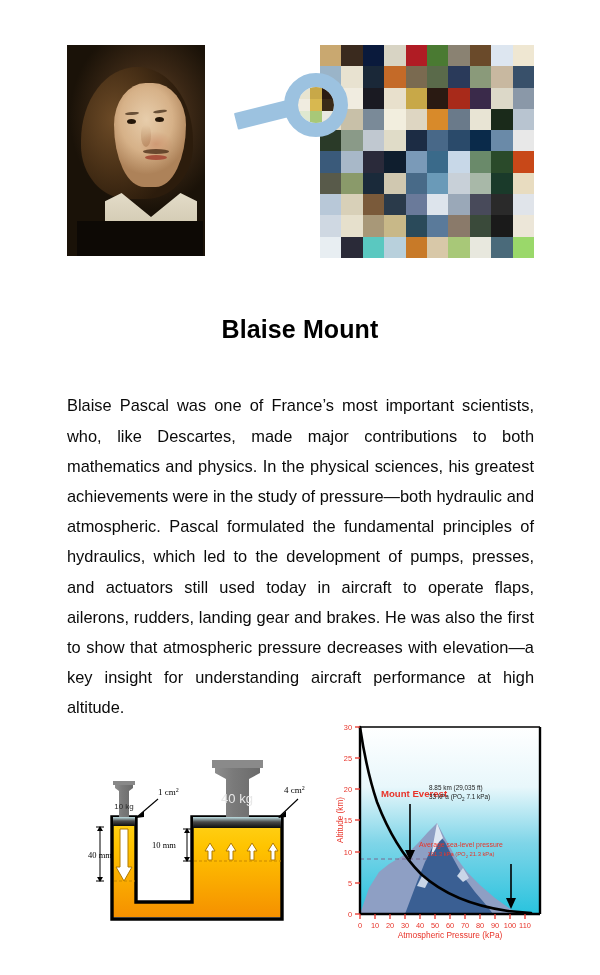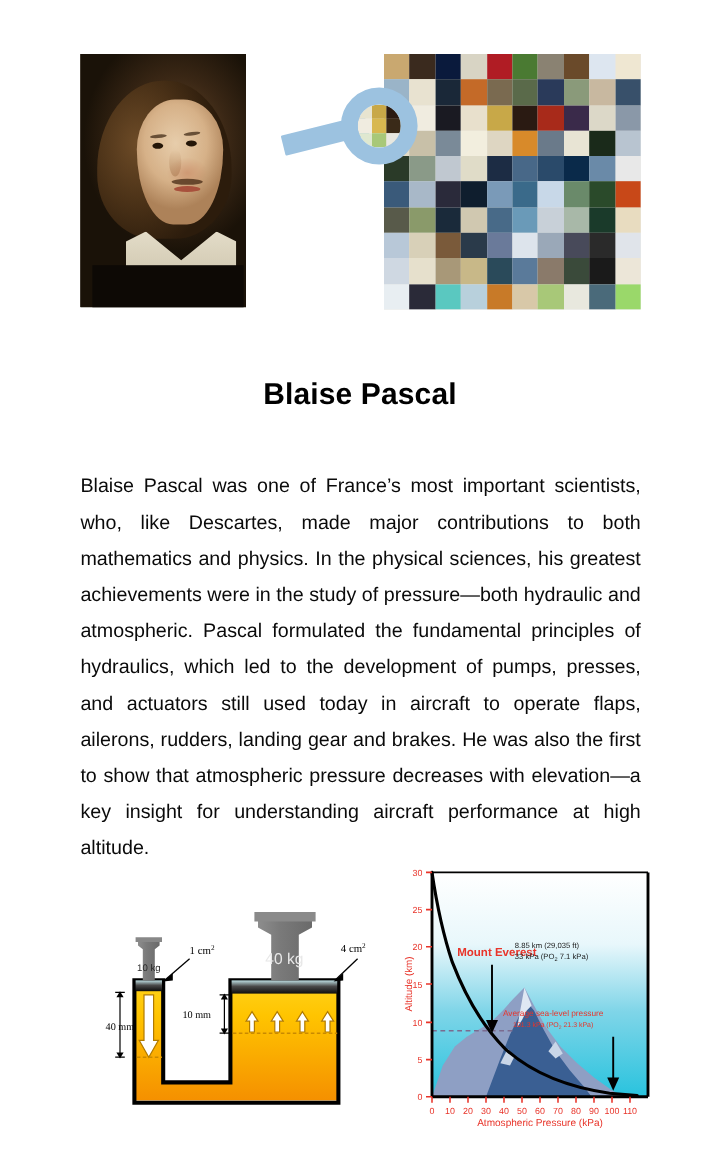--- a/index.html
+++ b/index.html
@@ -336,21 +336,21 @@
         <div style="background: rgb(216, 184, 80);"></div>
         <div style="background: rgb(58, 42, 24);"></div>
         <div style="background: rgb(223, 232, 208);"></div>
         <div style="background: rgb(168, 200, 120);"></div>
         <div style="background: rgb(232, 232, 224);"></div>
       </div>
     <div class="ring"></div>
   </div>
 </div>
 
-<h1 id="page-title">Blaise Pascal</h1>
+<h1 id="page-title">Blaise Mount</h1>
 
 <p id="body-text">Blaise Pascal was one of France’s most important scientists, who, like Descartes, made major contributions to both mathematics and physics. In the physical sciences, his greatest achievements were in the study of pressure—both hydraulic and atmospheric. Pascal formulated the fundamental principles of hydraulics, which led to the development of pumps, presses, and actuators still used today in aircraft to operate flaps, ailerons, rudders, landing gear and brakes. He was also the first to show that atmospheric pressure decreases with elevation—a key insight for understanding aircraft performance at high altitude.</p>
 
 <div id="hydraulic-figure">
   <svg class="hy-svg" viewBox="0 0 232 183" xmlns="http://www.w3.org/2000/svg">
     <defs>
       <linearGradient id="fluidGrad" x1="0" y1="0" x2="0" y2="1">
         <stop offset="0%" stop-color="#ffd21a"></stop>
         <stop offset="28%" stop-color="#ffc400"></stop>
         <stop offset="100%" stop-color="#f59000"></stop>

